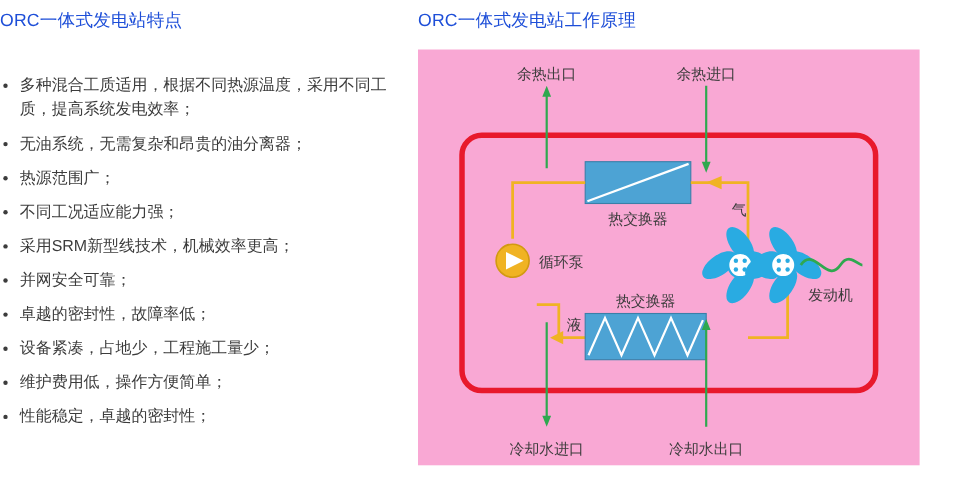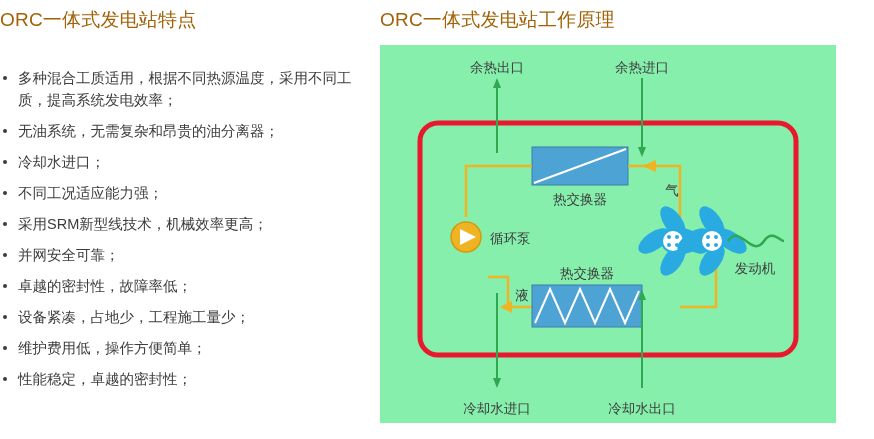--- a/index.html
+++ b/index.html
@@ -27,22 +27,22 @@
     height: 439px;
   }
   .col-right {
     position: absolute;
     left: 380px;
     top: 0px;
     width: 490px;
     height: 439px;
   }
   .section-title {
-    font-size: 19px;
-    color: #a16207;
+    font-size: 16px;
+    color: #1d4ed8;
     line-height: 22px;
     padding-top: 9px;
     letter-spacing: 0.2px;
   }
   ul.feature-list {
     list-style: none;
     margin: 36px 0 0 0;
     padding: 0;
   }
   ul.feature-list li {
@@ -62,42 +62,42 @@
     height: 4px;
     border-radius: 50%;
     background: #3c3c3c;
   }
   .diagram-wrap {
     position: absolute;
     left: 0px;
     top: 45px;
     width: 456px;
     height: 378px;
-    background: #86efac;
+    background: #f9a8d4;
   }
   .diagram-svg {
     display: block;
   }
   .diag-label {
     font-family: "Liberation Sans", sans-serif;
     font-size: 13.5px;
     fill: #3c3c3c;
   }
 </style>
 </head>
 <body>
 
 <div class="page">
 
   <div class="col-left">
     <div class="section-title">ORC一体式发电站特点</div>
     <ul class="feature-list">
       <li>多种混合工质适用，根据不同热源温度，采用不同工质，提高系统发电效率；</li>
       <li>无油系统，无需复杂和昂贵的油分离器；</li>
-      <li>冷却水进口；</li>
+      <li>热源范围广；</li>
       <li>不同工况适应能力强；</li>
       <li>采用SRM新型线技术，机械效率更高；</li>
       <li>并网安全可靠；</li>
       <li>卓越的密封性，故障率低；</li>
       <li>设备紧凑，占地少，工程施工量少；</li>
       <li>维护费用低，操作方便简单；</li>
       <li>性能稳定，卓越的密封性；</li>
     </ul>
   </div>
 

